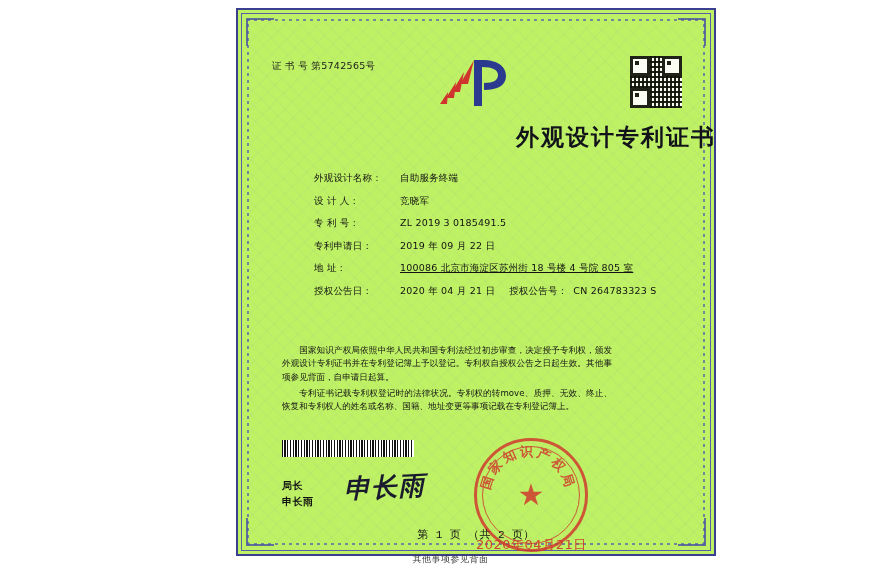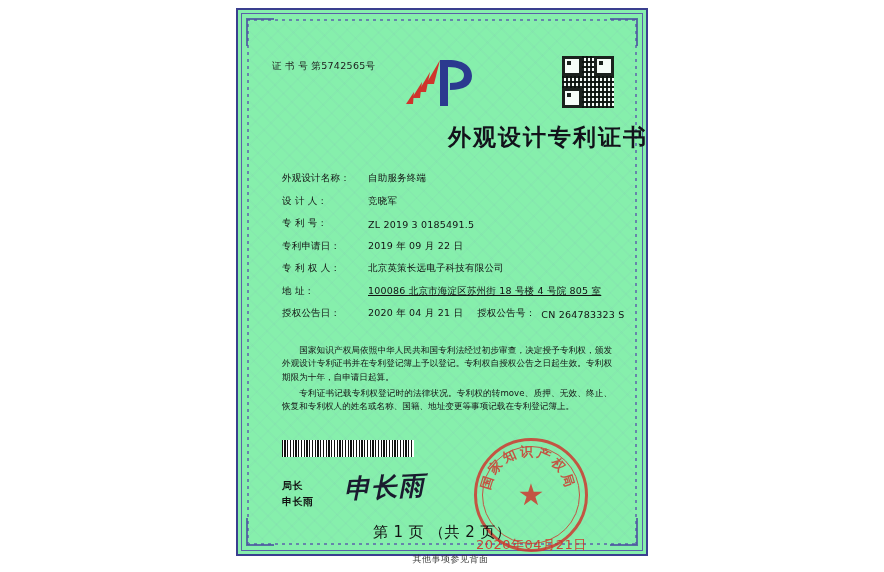--- a/index.html
+++ b/index.html
@@ -17,23 +17,23 @@
     position: relative;
     width: 884px;
     height: 572px;
     background: #ffffff;
   }
   
   .sheet {
     position: absolute;
     left: 236px;
     top: 8px;
-    width: 412px;
+    width: 480px;
     height: 548px;
-    background: #86efac;
+    background: #bef264;
   }
   .border-outer {
     position: absolute;
     left: 0;
     top: 0;
     right: 0;
     bottom: 0;
     border: 2px solid #3a3f8f;
   }
   .border-inner {
@@ -137,25 +137,26 @@
 
   
   .fields {
     position: absolute;
     left: 46px;
     top: 164px;
     width: 330px;
   }
   .row {
     display: flex;
-    align-items: flex-end;
+    align-items: flex-start;
     font-size: 9.5px;
     color: #121212;
     margin-bottom: 9.5px;
     white-space: nowrap;
+    margin-left: 32px;
   }
   .row .lbl {
     width: 86px;
     flex: 0 0 86px;
     letter-spacing: 0.2px;
   }
   .row .val {
     flex: 1 1 auto;
     letter-spacing: 0.2px;
   }
@@ -262,23 +263,24 @@
     white-space: nowrap;
     opacity: 0.9;
   }
 
   .page-no {
     position: absolute;
     left: 0;
     right: 0;
     bottom: 14px;
     text-align: center;
-    font-size: 15px;
+    font-size: 11px;
     color: #111;
     letter-spacing: 0.4px;
+    font-family: Liberation Mono, monospace;
   }
 
   .footnote {
     position: absolute;
     left: 17px;
     right: 0;
     bottom: 6px;
     text-align: center;
     font-size: 9px;
     color: #3a3a3a;
@@ -346,38 +348,34 @@
         <span class="val">竞晓军</span>
       </div>
       <div class="row">
         <span class="lbl">专 利 号：</span>
         <span class="val">ZL 2019 3 0185491.5</span>
       </div>
       <div class="row">
         <span class="lbl">专利申请日：</span>
         <span class="val">2019 年 09 月 22 日</span>
       </div>
-      <div class="row">
-        <span class="lbl">专 利 权 人：</span>
-        <span class="val">北京英策长远电子科技有限公司</span>
-      </div>
       <div class="row addr">
         <span class="lbl">地        址：</span>
         <span class="val">100086 北京市海淀区苏州街 18 号楼 4 号院 805 室</span>
       </div>
       <div class="row">
         <span class="lbl">授权公告日：</span>
         <span class="val">2020 年 04 月 21 日</span>
         <span class="lbl2">授权公告号：</span>
         <span class="val2">CN 264783323 S</span>
       </div>
     </div>
 
     <div class="paras">
-      <p>国家知识产权局依照中华人民共和国专利法经过初步审查，决定授予专利权，颁发外观设计专利证书并在专利登记簿上予以登记。专利权自授权公告之日起生效。专利权期限为十年，自申请日起算。</p>
+      <p>国家知识产权局依照中华人民共和国专利法经过初步审查，决定授予专利权，颁发外观设计专利证书并在专利登记簿上予以登记。专利权自授权公告之日起生效。其他事项参见背面，自申请日起算。</p>
       <p>专利证书记载专利权登记时的法律状况。专利权的转move、质押、无效、终止、恢复和专利权人的姓名或名称、国籍、地址变更等事项记载在专利登记簿上。</p>
     </div>
 
     <div class="barcode"></div>
 
     <div class="sig-label">
       <div>局长</div>
       <div>申长雨</div>
     </div>
     <div class="sig-hand">申长雨</div>

